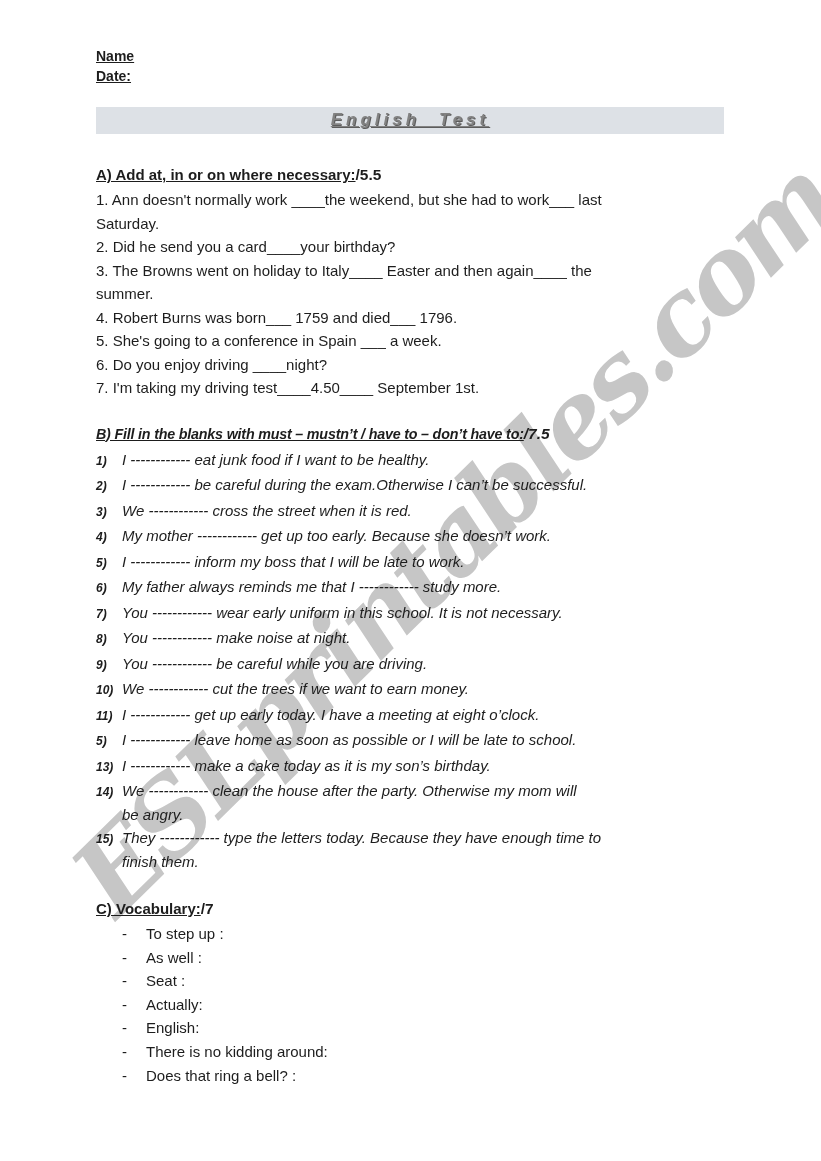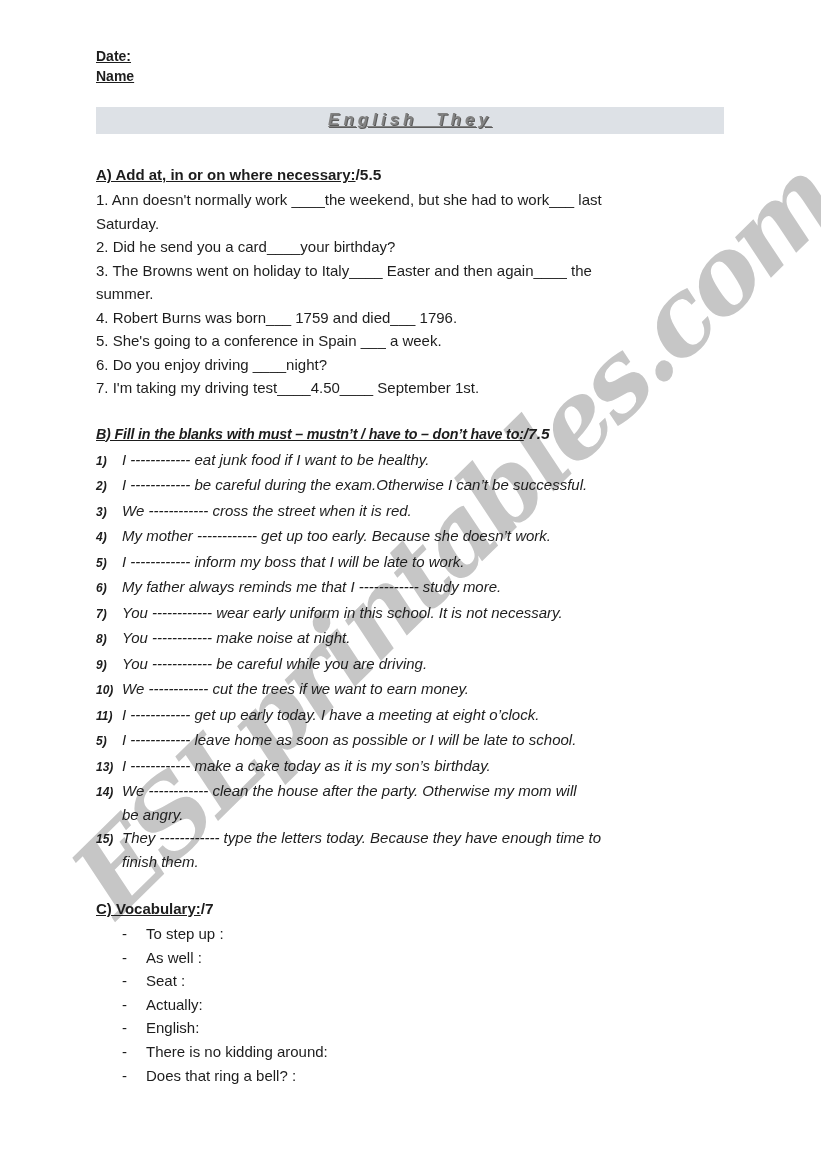--- a/index.html
+++ b/index.html
@@ -132,25 +132,25 @@
 </style>
 </head>
 <body>
 
 <div class="page">
 
   <div class="watermark">ESLprintables.com</div>
 
   <div class="content">
 
+    <div class="id-line">Name</div>
     <div class="id-line">Date:</div>
-    <div class="id-line">Name</div>
 
     <div class="title-banner">
-      <span class="title-text">English They</span>
+      <span class="title-text">English Test</span>
     </div>
 
     <div class="section section-a">
       <div class="heading-row">
         <span class="heading">A) Add at, in or on where necessary:</span>
         <span class="score">/5.5</span>
       </div>
       <div class="a-items">
         <p>1. Ann doesn't normally work ____the weekend, but she had to work___ last
 Saturday.</p>

